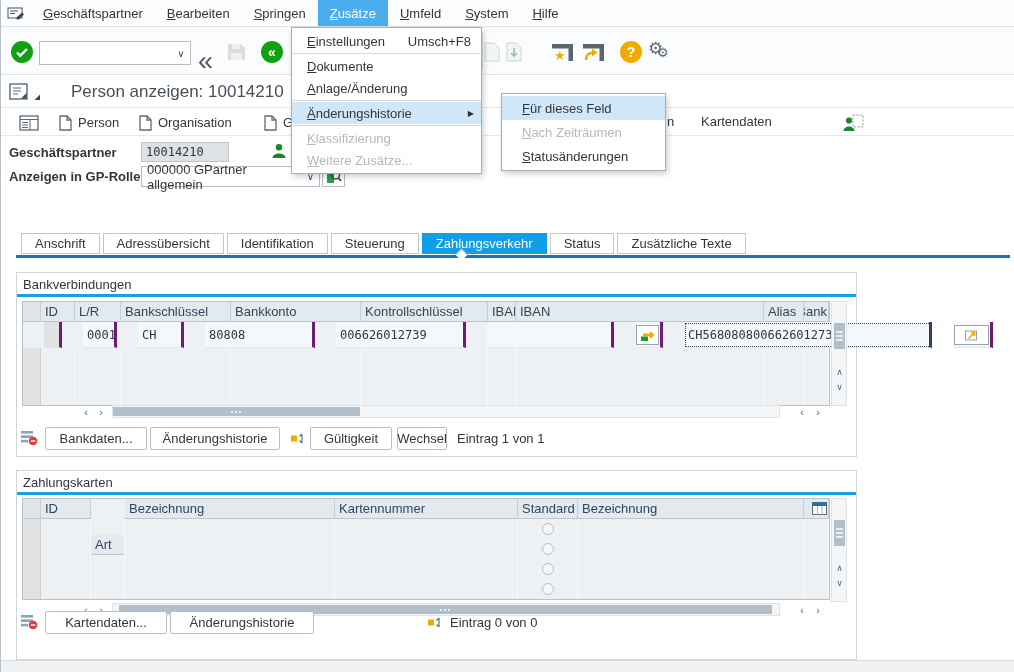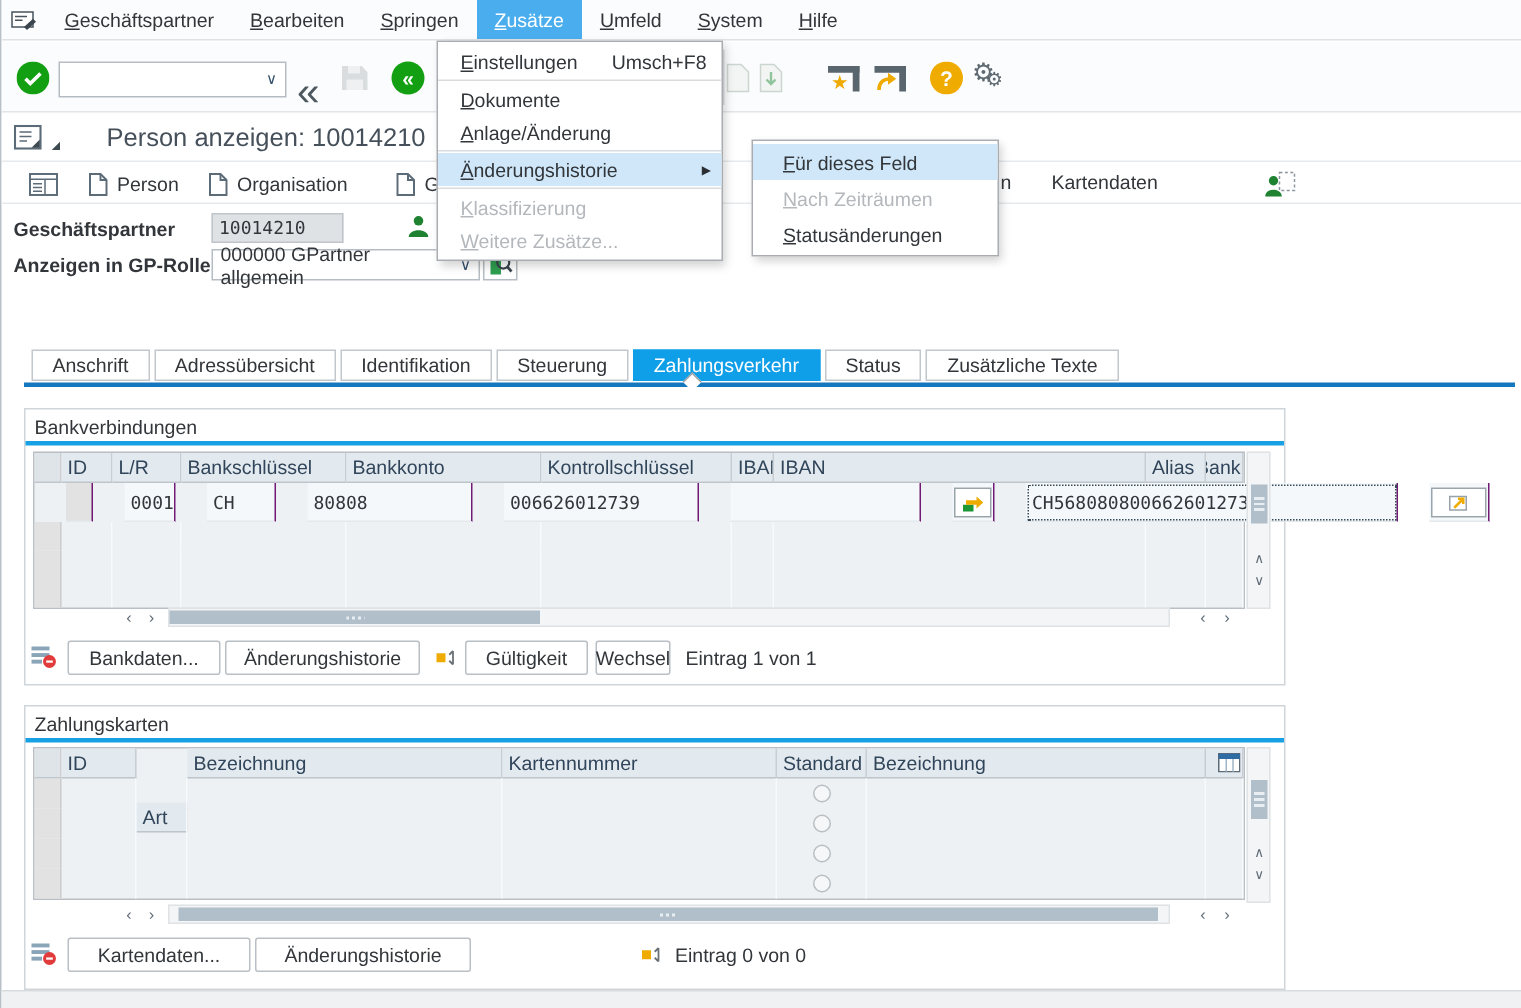--- a/index.html
+++ b/index.html
@@ -66,21 +66,21 @@
 .grule{position:absolute;left:0;right:0;top:21px;height:3px;background:#18a0e4;}
 
 
 .tbl{position:absolute;left:5px;background:#edf1f4;border:1px solid #b9bfc5;}
 .trow{display:flex;}
 .tcell{padding:0 4px;display:flex;align-items:center;overflow:hidden;white-space:nowrap;flex:none;}
 .th{background:#e3eaef;border-right:1px solid #c9ced3;border-bottom:1px solid #bfc6cb;color:#31455a;}
 .th.sel-col{background:#dfe4e8;}
 .td{border-right:1px solid #f7f9fa;}
 .sel-col{background:#e2e2e2;border-right:1px solid #cecece;}
-.drow .td{background:#f4f8fb;border-right:1px solid #701a75;border-bottom:1px solid #e3e8ec;margin-left:21px;}
+.drow .td{background:#f4f8fb;border-right:3px solid #701a75;border-bottom:1px solid #e3e8ec;margin-left:21px;}
 .drow .sel-col{background:#e2e2e2;}
 .ibansel{background:#b7d0e7;outline:1px dotted #3a4a57;outline-offset:-2px;}
 .cellbtn{height:20px;border:1px solid #9aa4ab;background:#fff;display:flex;align-items:center;justify-content:center;}
 .btncell{padding:0 1px;justify-content:center;}
 .th-grid{justify-content:flex-end;padding:0 1px;}
 .radio{width:12px;height:12px;border-radius:50%;border:1px solid #b9bec3;background:#f5f7f8;}
 .radioc{justify-content:center;}
 
 
 .vscroll{position:absolute;width:16px;background:#f3f5f7;border:1px solid #dfe3e6;}
@@ -543,21 +543,21 @@
     <div class="hscroll" style="left:5px;top:131px;width:808px;">
       <span class="sbtn" style="left:57px;top:0;width:14px;height:15px;font-size:11px;">‹</span>
       <span class="sbtn" style="left:72px;top:0;width:14px;height:15px;font-size:11px;">›</span>
       <div class="htrack" style="left:90px;width:668px;"></div>
       <div class="hthumb" style="left:97px;width:653px;">
           <span class="hgrip"></span>
         </div>
       <span class="sbtn" style="left:773px;top:0;width:14px;height:15px;font-size:11px;">‹</span>
       <span class="sbtn" style="left:789px;top:0;width:14px;height:15px;font-size:11px;">›</span>
     </div>
-    <div class="gfooter" style="top:154px;">
+    <div class="gfooter" style="top:140px;">
       <span class="ficon" style="left:3px;">
         <svg width="18" height="17">
             <rect x="1" y="2" width="12" height="2.6" fill="#8aa5b8"></rect>
             <rect x="1" y="6.4" width="12" height="2.6" fill="#8aa5b8"></rect>
             <rect x="1" y="10.8" width="7" height="2.6" fill="#8aa5b8"></rect>
             <circle cx="13" cy="12" r="4.3" fill="#e23b3b"></circle>
             <rect x="10.8" y="11.3" width="4.4" height="1.5" fill="#fff"></rect>
           </svg>
       </span>
       <span class="btn" style="left:28px;width:122px;">Kartendaten...</span>

